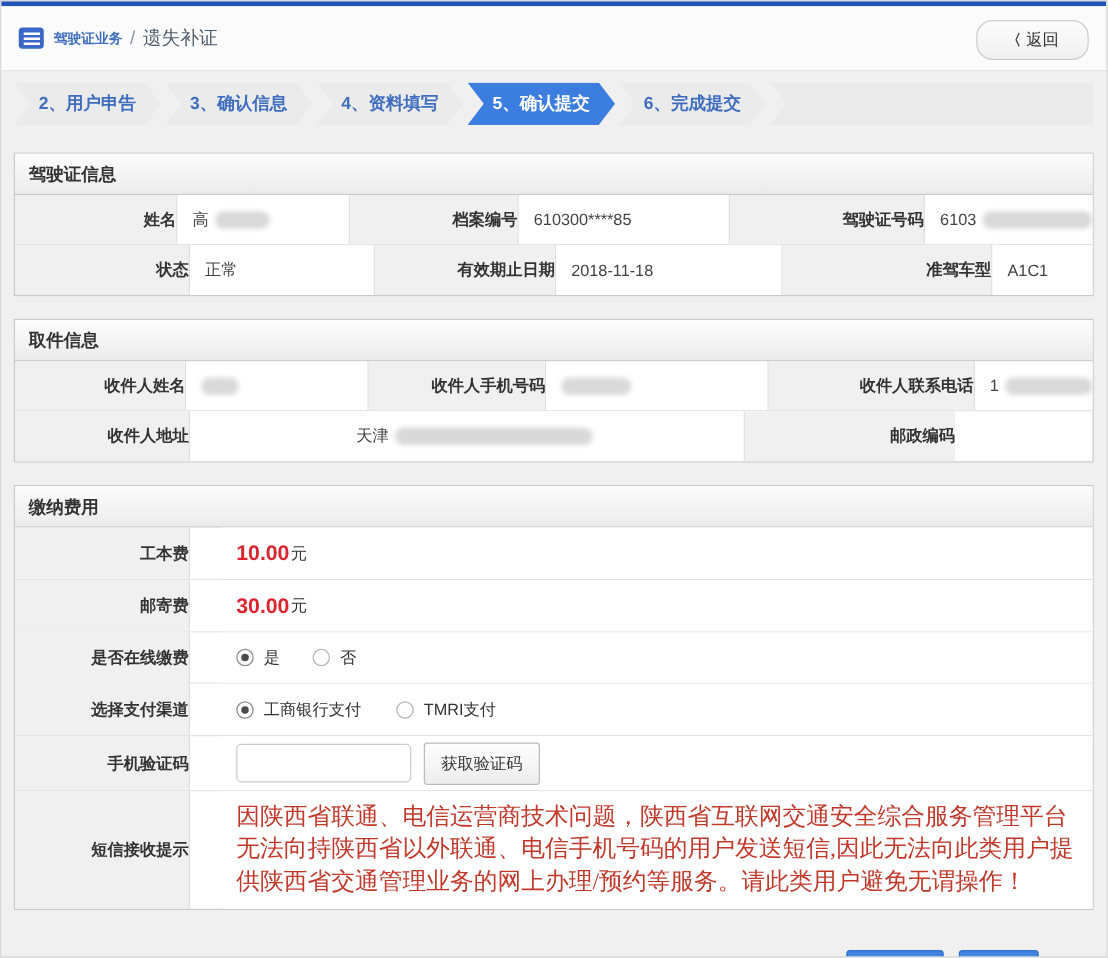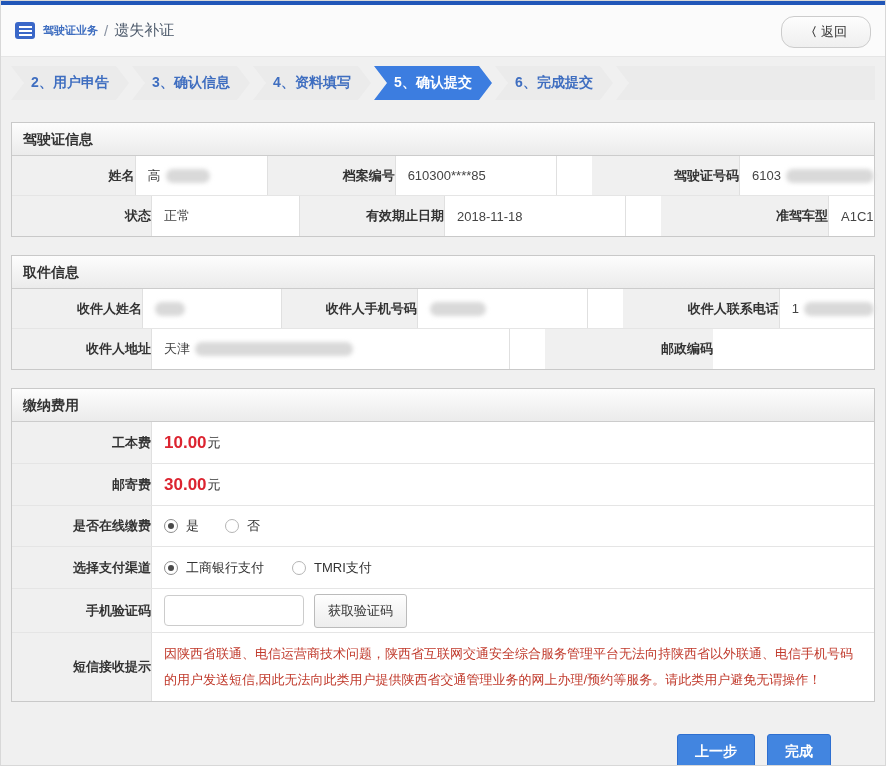--- a/index.html
+++ b/index.html
@@ -63,23 +63,23 @@
   .trow:last-child { border-bottom:none; }
   .cell { display:flex; align-items:center; border-right:1px solid #e0e0e0; }
   .cell:last-child { border-right:none; }
   .lbl {
     background:#f0f0f0; font-size:13px; font-weight:bold; color:#333;
     justify-content:flex-end; 
   }
   .val { background:#fff; font-size:13px; color:#444; padding-left:12px; }
   .w-l1 { width:140px; } .w-v1 { width:148px; }
   .w-l2 { width:145px; } .w-v2 { width:181px; }
-  .w-l3 { width:168px;margin-left:35px; } .w-v3 { flex:1; }
-  .w-vwide { width:358px; }  
-  .w-vfull { flex:1; }
+  .w-l3 { width:168px; } .w-v3 { flex:1; }
+  .w-vwide { width:444px;justify-content:center; }  
+  .w-vfull { flex:1;margin-left:25px; }
   .blob {
     display:inline-block; height:14px; background:#d9d9d9;
     border-radius:7px; filter:blur(2px); margin-left:5px; vertical-align:middle;
   }
   
   .fee-amount { font-size:17px; font-weight:bold; color:#dc2430; }
   .fee-unit { font-size:13px; color:#333; margin-left:1px; }
   .radio-group { display:flex; align-items:center; gap:26px; }
   .radio-opt { display:flex; align-items:center; gap:8px; font-size:13px; color:#333; cursor:pointer; }
   .radio {
@@ -95,21 +95,21 @@
   .code-input {
     width:140px; height:31px; border:1px solid #ccc; border-radius:4px;
     padding:0 8px; font-size:13px; color:#333; outline:none; background:#fff;
   }
   .code-btn {
     background:linear-gradient(#fefefe,#ededed); border:1px solid #bbb;
     border-radius:3px; padding:7px 13px; font-size:13px; font-weight:normal;
     color:#333; cursor:pointer;
   }
   .notice-cell { padding:8px 14px 8px 12px; align-items:center; }
-  .notice-text { font-size:13px; line-height:26px; color:#c0392b; }
+  .notice-text { font-size:19px; line-height:26px; color:#c0392b;font-family:Liberation Serif, serif; }
   
   .footer { display:flex; justify-content:flex-end; gap:12px; margin:32px 54px 0 0; }
   .blue-btn {
     background:#4285e0; border:1px solid #2e6fd0; border-radius:3px;
     color:#fff; font-size:14px; font-weight:bold; padding:8px 17px; cursor:pointer;
   }
 </style>
 </head>
 <body>
 

